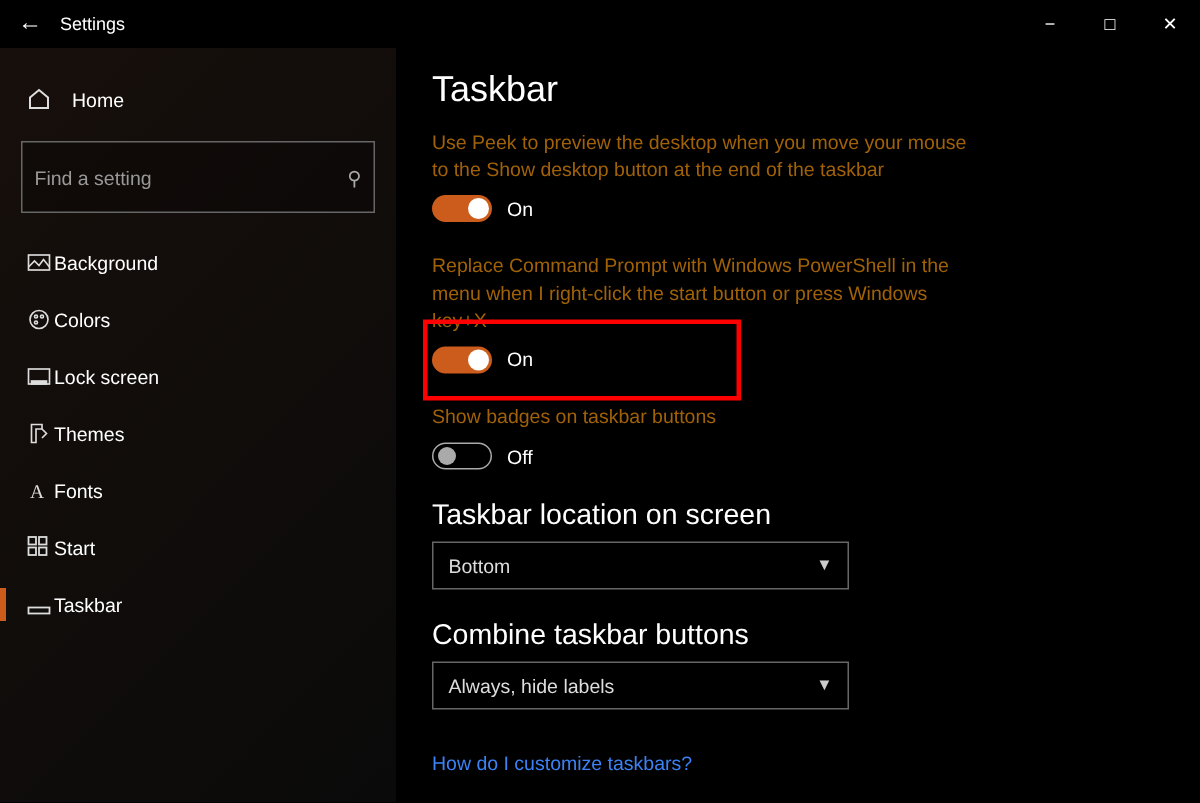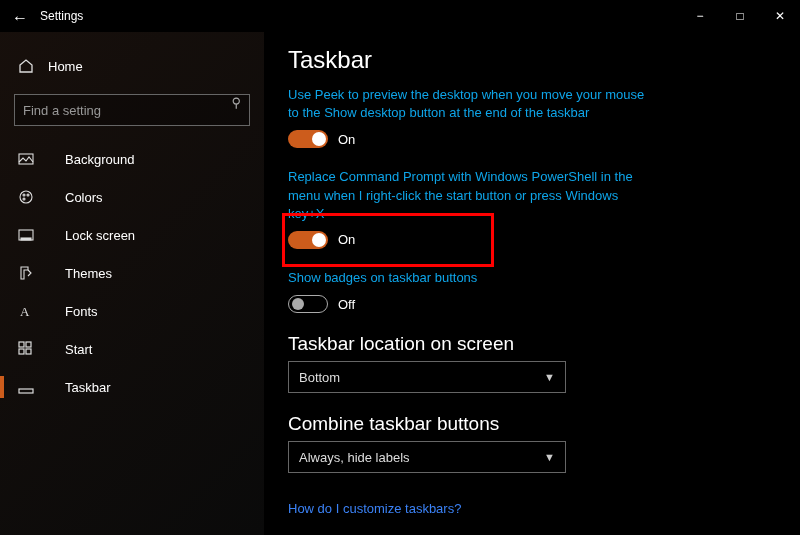--- a/index.html
+++ b/index.html
@@ -27,55 +27,55 @@
     background: linear-gradient(135deg, rgba(60,40,30,0.38), rgba(20,20,20,0.5));
     padding-top: 16px;
     overflow: hidden;
   }
   .home-row {
     display: flex; align-items: center; height: 36px;
     padding-left: 18px; gap: 14px; cursor: pointer;
   }
   .search-box {
     margin: 10px 14px 14px 14px;
-    height: 32px; border: 1px solid #666;
-    display: flex; padding: 0 8px;
+    height: 48px; border: 1px solid #666;
+    display: flex; align-items: center; padding: 0 8px;
     background: rgba(0,0,0,0.25);
   }
   .search-box input {
     flex: 1; background: transparent; border: none; outline: none;
     color: #ccc; font-size: 13px; font-style: normal;
   }
   .search-box input::placeholder { color: #999; }
   .search-box .sicon { color: #aaa; font-size: 13px; }
   .cat-label {
     padding: 0 18px 10px 18px; font-weight: 600; font-size: 13px;
   }
   .nav-item {
     display: flex; align-items: center; height: 38px;
-    padding-left: 18px; gap: 31px; cursor: pointer;
+    padding-left: 18px; gap: 2px; cursor: pointer;
     position: relative; color: #fff;
   }
   .nav-item.active::before {
     content: ""; position: absolute; left: 0; top: 8px; bottom: 8px; width: 4px;
     background: #cc5c1c;
   }
   .nav-icon {
     width: 16px; height: 16px; display:flex; align-items:center; justify-content:center;
     color:#ddd;
   }
   .nav-icon svg { width:16px; height:16px; }
   .content {
     position: absolute; left: 264px; right: 0; top: 32px; bottom: 0;
     background: #000; padding: 4px 32px 0 24px; overflow-y: auto;
   }
   .content-inner { position: relative; }
   .content h1 { font-weight: 300; font-size: 24px; margin: 10px 0 12px 0; }
   .setting-block { margin-bottom: 20px; }
-  .setting-desc { font-size: 13px; color: #0ea5e9; line-height: 1.4; max-width: 360px; }
+  .setting-desc { font-size: 13px; color: #a16207; line-height: 1.4; max-width: 360px; }
   .toggle-row { display:flex; align-items:center; gap:10px; margin-top:8px; }
   .toggle {
     width: 40px; height: 18px; border-radius: 10px; position: relative; cursor: pointer;
   }
   .toggle.on { background: #cc5c1c; }
   .toggle.on .knob {
     position:absolute; right:2px; top:2px; width:14px; height:14px; border-radius:50%; background:#fff;
   }
   .toggle.off { background: transparent; border:1px solid #aaa; }
   .toggle.off .knob {

